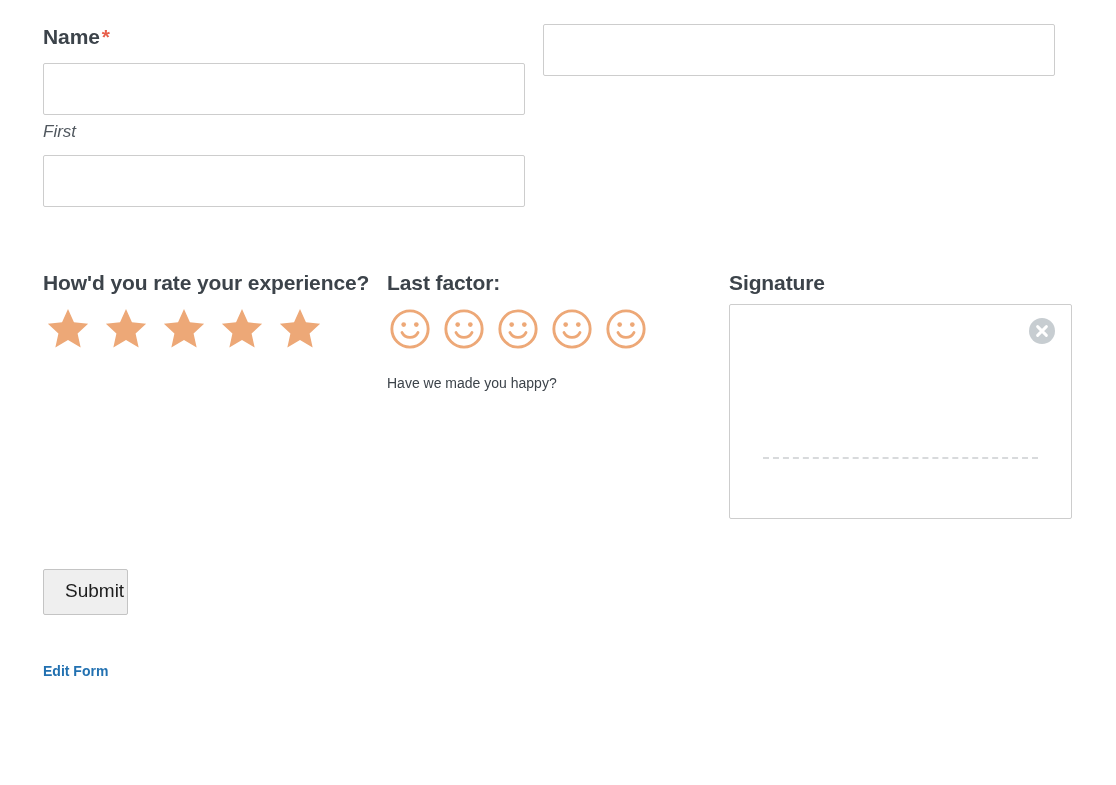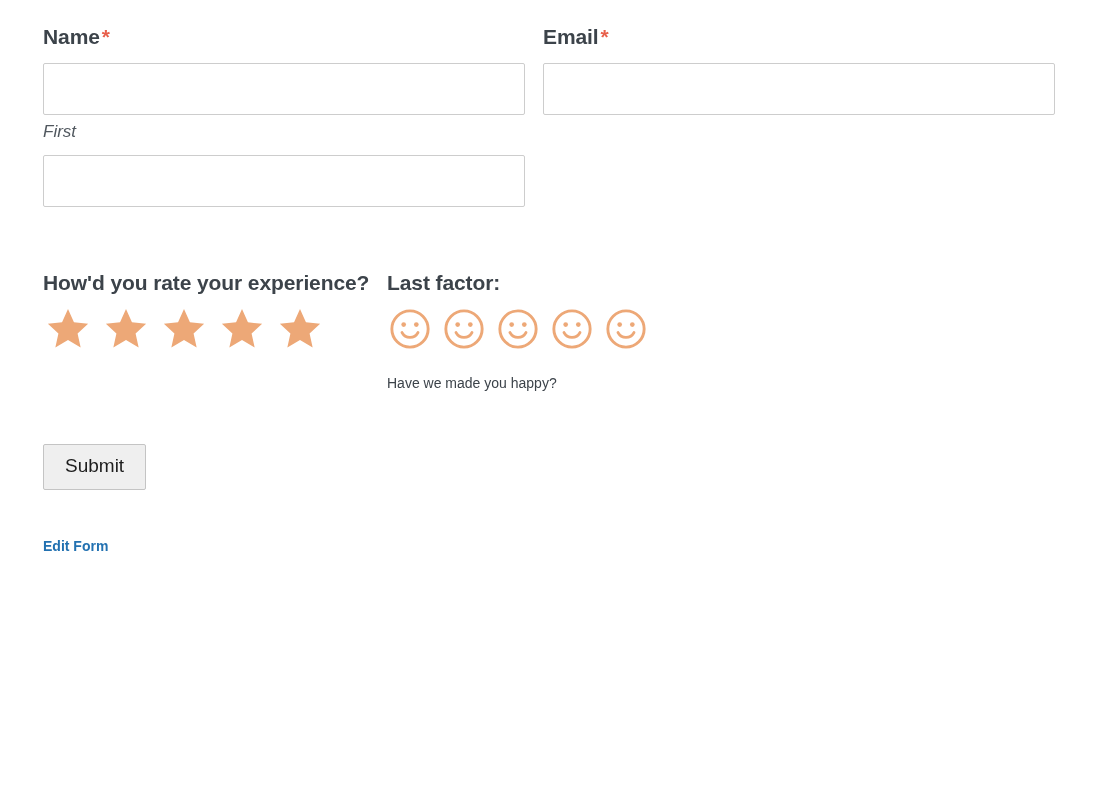--- a/index.html
+++ b/index.html
@@ -166,21 +166,21 @@
 
   
   .submit-wrap { margin-top: 50px; }
   .submit-btn {
     font-family: "Liberation Sans", sans-serif;
     font-size: 19px;
     color: #1d1d1d;
     background: #efefef;
     border: 1px solid #c4c4c4;
     border-radius: 2px;
-    padding: 11px 21px 12px 21px;
+    padding: 11px 3px 12px 21px;
     cursor: pointer;
     line-height: 1.1;
   }
   .edit-link-wrap { margin-top: 47px; }
   .edit-link {
     font-size: 14px;
     font-weight: bold;
     color: #2271b1;
     text-decoration: none;
     cursor: pointer;
@@ -198,23 +198,20 @@
         <span>Name</span><span class="req-star">*</span>
       </div>
 
       <input class="text-input" type="text" value="" style="">
       <div class="sub-label">First</div>
 
       <input class="text-input" type="text" value="" style="">
     </div>
 
     <div class="col-email">
-      <div class="field-label">
-        <span>Email</span><span class="req-star">*</span>
-      </div>
       <input class="text-input" type="email" value="" style="">
     </div>
 
   </div>
 
   <div class="row-mid">
 
     <div class="col-rating">
       <div class="field-label block-head">How'd you rate your experience?</div>
       <div class="stars">
@@ -286,20 +283,32 @@
             <circle cx="16" cy="16" r="13.2" fill="none" stroke="#eda877" stroke-width="2.1"></circle>
             <circle cx="11.4" cy="12.8" r="1.7" fill="#eda877"></circle>
             <circle cx="20.6" cy="12.8" r="1.7" fill="#eda877"></circle>
             <path d="M10.2 18.6a6.6 6.6 0 0 0 11.6 0" fill="none" stroke="#eda877" stroke-width="2.1" stroke-linecap="round"></path>
           </svg>
         </button>
       </div>
       <div class="smile-desc">Have we made you happy?</div>
     </div>
 
+    <div class="col-sign">
+      <div class="field-label block-head">Signature</div>
+      <div class="sig-pad">
+        <button class="sig-clear" title="Clear">
+          <svg width="26" height="26" viewBox="0 0 26 26" aria-hidden="true">
+            <circle cx="13" cy="13" r="13" fill="#c7cdd1"></circle>
+            <path d="M8.6 8.6l8.8 8.8M17.4 8.6l-8.8 8.8" stroke="#ffffff" stroke-width="2.9" stroke-linecap="round"></path>
+          </svg>
+        </button>
+        <div class="sig-line"></div>
+      </div>
+    </div>
 
   </div>
 
   <div class="submit-wrap">
     <button class="submit-btn">Submit</button>
   </div>
 
   <div class="edit-link-wrap">
     <a class="edit-link">Edit Form</a>
   </div>

